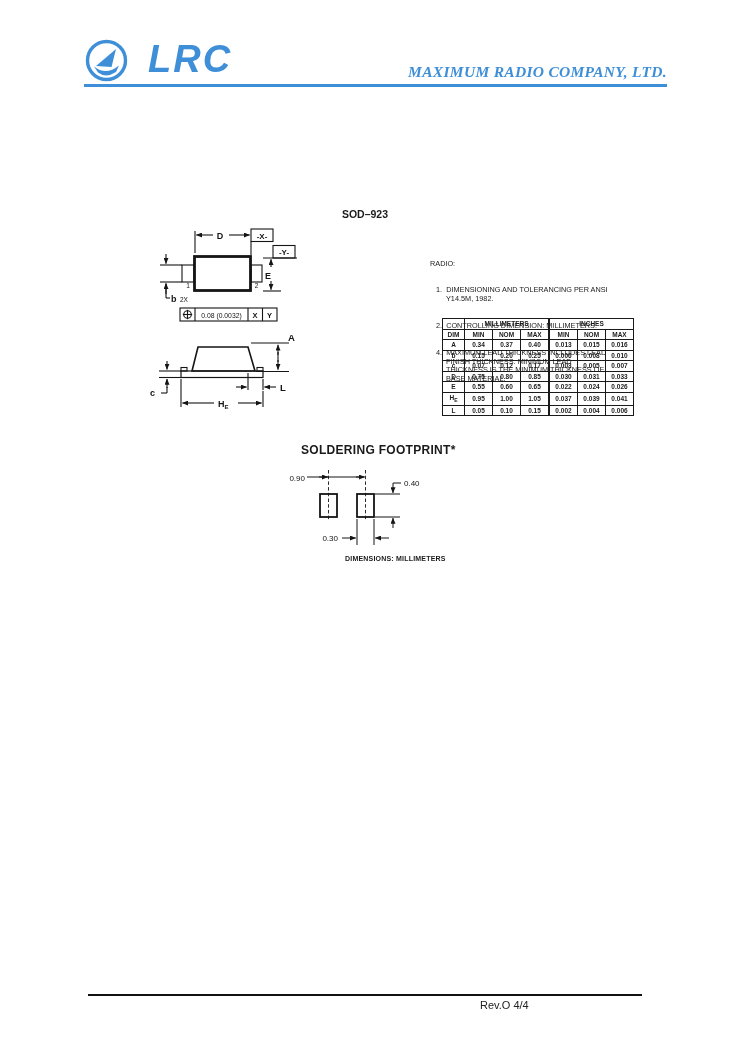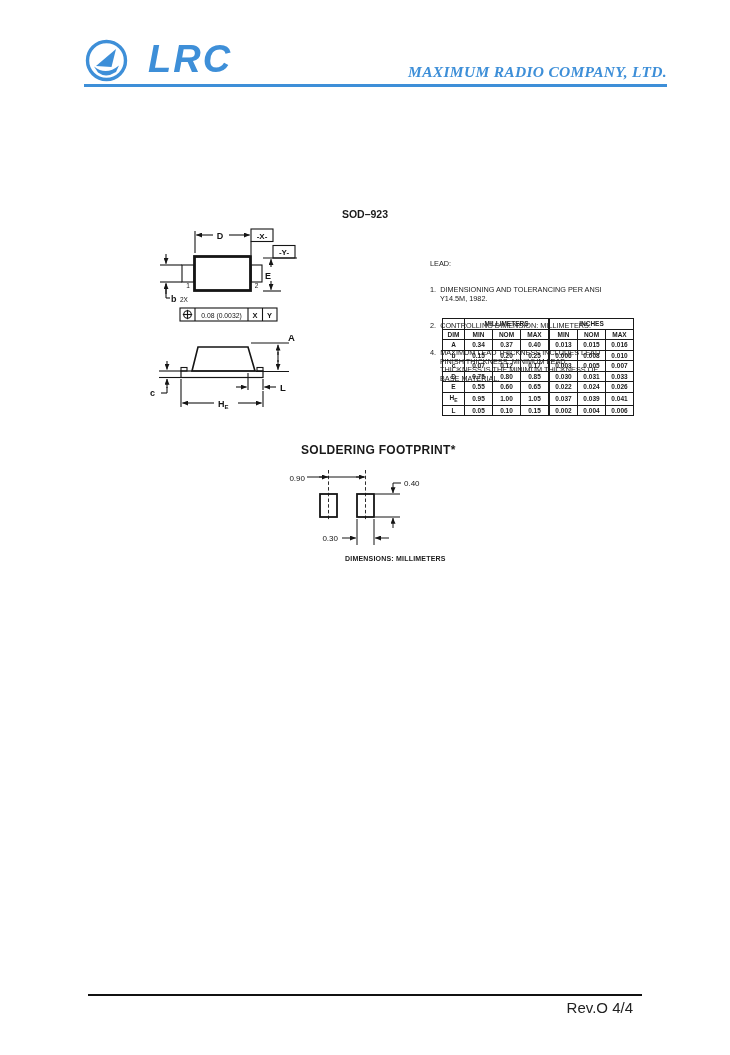--- a/index.html
+++ b/index.html
@@ -14,36 +14,36 @@
            font-family:"Liberation Serif",serif;font-style:italic;font-weight:bold;
            font-size:15.5px;color:var(--blue);letter-spacing:0.3px;}
   .header-rule{left:84px;top:84px;width:583px;height:2.5px;background:var(--blue);}
   
   .title{left:70px;top:116px;width:660px;text-align:center;font-size:35px;
          letter-spacing:0.5px;color:var(--ink);white-space:nowrap;}
   .pkg-name{left:0;top:168px;width:730px;text-align:center;font-size:10.5px;font-weight:bold;margin-top:40px;}
   
   .notes{left:430px;top:242px;width:206px;font-size:7.3px;line-height:1.22;
          white-space:pre-wrap;}
-  .notes .note{padding-left:10px;text-indent:-10px;}
+  .notes .note{margin-left:6px;padding-left:10px;text-indent:-10px;}
   
   .dim-table{left:442px;top:318px;border-collapse:collapse;table-layout:fixed;}
   .dim-table th,.dim-table td{border:1px solid #1a1a1a;font-size:6.5px;font-weight:bold;
         text-align:center;padding:1.2px 0;line-height:1.1;width:27px;}
   .dim-table .c-dim{width:21px;}
   .dim-table .grp2{border-left:2px solid #1a1a1a;}
   .dim-table{border:1.5px solid #1a1a1a;}
   .dim-table sub{font-size:5px;}
   
   svg text{font-family:"Liberation Sans",sans-serif;fill:#151515;stroke:none;}
   .fp-title{left:301px;top:443px;font-size:12px;font-weight:bold;letter-spacing:0.3px;}
   .fp-units{left:345px;top:555px;font-size:7px;font-weight:bold;letter-spacing:0.2px;}
   
   .footer-rule{left:88px;top:994px;width:554px;height:2px;background:#111;}
-  .footer-rev{left:480px;top:999px;width:153px;text-align:right;font-size:15px;color:#222;}
+  .footer-rev{left:480px;top:999px;width:153px;text-align:left;font-size:11px;color:#222;}
 </style>
 </head>
 <body>
 
 <div class="page">
 
   <svg class="abs" style="left:84px;top:38px" width="45" height="45" viewBox="0 0 45 45">
     <circle cx="22.5" cy="22.5" r="19" fill="none" stroke="var(--blue)" stroke-width="3.4"></circle>
     <path d="M12,28 L32,11 L27.5,29 Z" fill="var(--blue)"></path>
     <path d="M10,28.5 Q22,38 35,27.5 L32,34 Q22,40.5 14,34.5 Z" fill="var(--blue)"></path>
@@ -139,21 +139,21 @@
       <line x1="214" y1="403" x2="182.4" y2="403" marker-end="url(#arw)"></line>
       <line x1="238" y1="403" x2="261.6" y2="403" marker-end="url(#arw)"></line>
     </g>
     <text x="288" y="341" font-size="9.5" font-weight="bold">A</text>
     <text x="150" y="396" font-size="9" font-weight="bold">c</text>
     <text x="280" y="391" font-size="9.5" font-weight="bold">L</text>
     <text x="218" y="406.5" font-size="9" font-weight="bold"><tspan>H</tspan><tspan dy="2" font-size="6">E</tspan></text>
   </svg>
 
   <div class="abs notes">
-    <div>LEAD:</div>
+    <div>RADIO:</div>
     <div class="note">1.  DIMENSIONING AND TOLERANCING PER ANSI
 Y14.5M, 1982.</div>
     <div class="note">2.  CONTROLLING DIMENSION: MILLIMETERS.</div>
     <div class="note">4.  MAXIMUM LEAD THICKNESS INCLUDES LEAD
 FINISH THICKNESS. MINIMUM LEAD
 THICKNESS IS THE MINIMUM THICKNESS OF
 BASE MATERIAL.</div>
   </div>
 
   <table class="abs dim-table">

